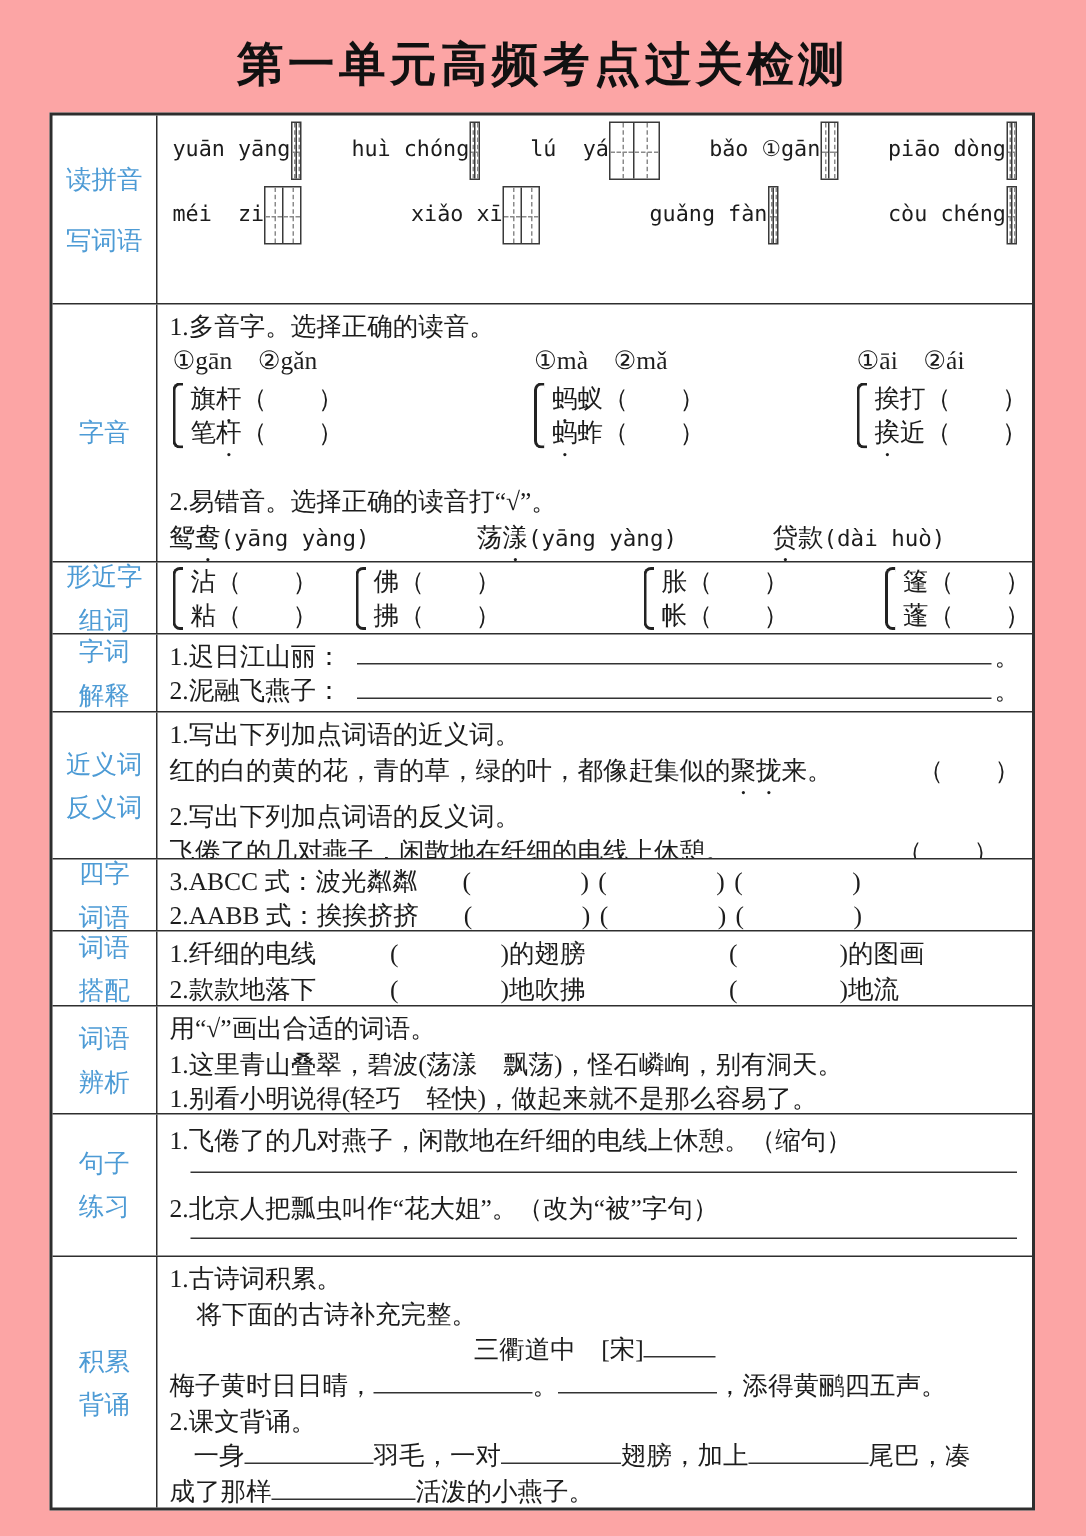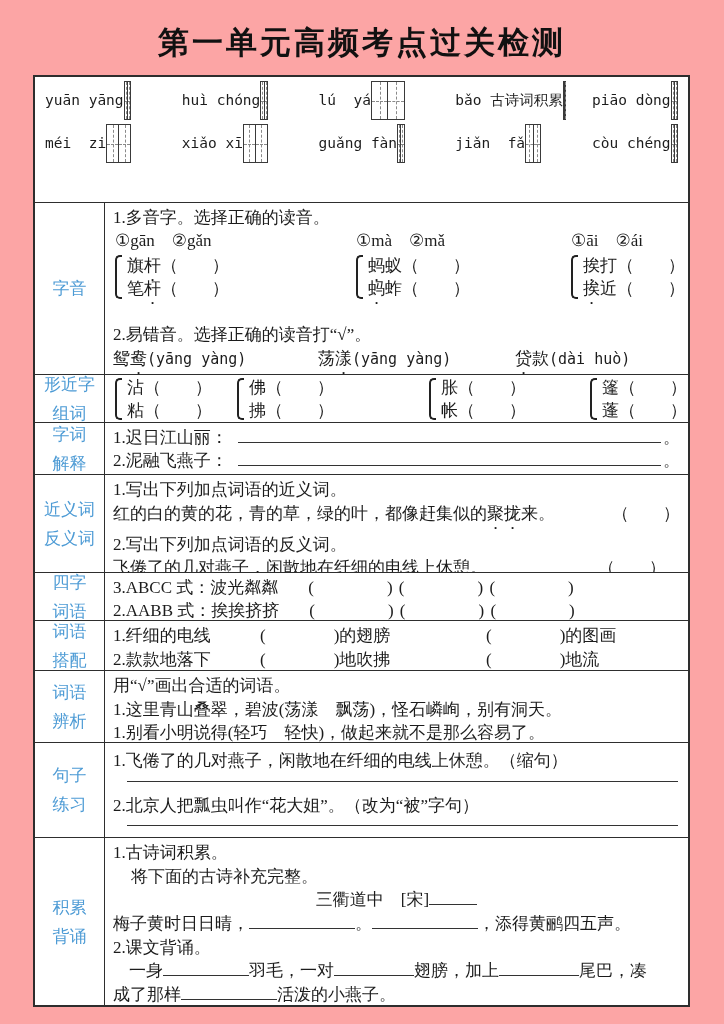--- a/index.html
+++ b/index.html
@@ -100,20 +100,24 @@
 </head>
 <body>
 
 <div class="page">
 
   <div class="title">第一单元高频考点过关检测</div>
 
   <div class="wtable">
 
     <div class="t-row r1">
+      <div class="label-cell biggap">
+        <span>读拼音</span>
+        <span>写词语</span>
+      </div>
       <div class="content-cell">
         <div class="pin-band">
           <div class="pgroup">
             <div class="pylabel">yuān yāng</div>
             <div class="wgrid">
                 <div class="wcell"></div>
                 <div class="wcell"></div>
               </div>
           </div>
           <div class="pgroup">
@@ -124,21 +128,21 @@
               </div>
           </div>
           <div class="pgroup">
             <div class="pylabel">lú  yá</div>
             <div class="wgrid">
                 <div class="wcell"></div>
                 <div class="wcell"></div>
               </div>
           </div>
           <div class="pgroup">
-            <div class="pylabel">bǎo 古诗词积累</div>
+            <div class="pylabel">bǎo ①gān</div>
             <div class="wgrid">
                 <div class="wcell"></div>
                 <div class="wcell"></div>
               </div>
           </div>
           <div class="pgroup">
             <div class="pylabel">piāo dòng</div>
             <div class="wgrid">
                 <div class="wcell"></div>
                 <div class="wcell"></div>
@@ -155,27 +159,20 @@
           </div>
           <div class="pgroup">
             <div class="pylabel">xiǎo xī</div>
             <div class="wgrid">
                 <div class="wcell"></div>
                 <div class="wcell"></div>
               </div>
           </div>
           <div class="pgroup">
             <div class="pylabel">guǎng fàn</div>
-            <div class="wgrid">
-                <div class="wcell"></div>
-                <div class="wcell"></div>
-              </div>
-          </div>
-          <div class="pgroup">
-            <div class="pylabel">jiǎn  fǎ</div>
             <div class="wgrid">
                 <div class="wcell"></div>
                 <div class="wcell"></div>
               </div>
           </div>
           <div class="pgroup">
             <div class="pylabel">còu chéng</div>
             <div class="wgrid">
                 <div class="wcell"></div>
                 <div class="wcell"></div>

